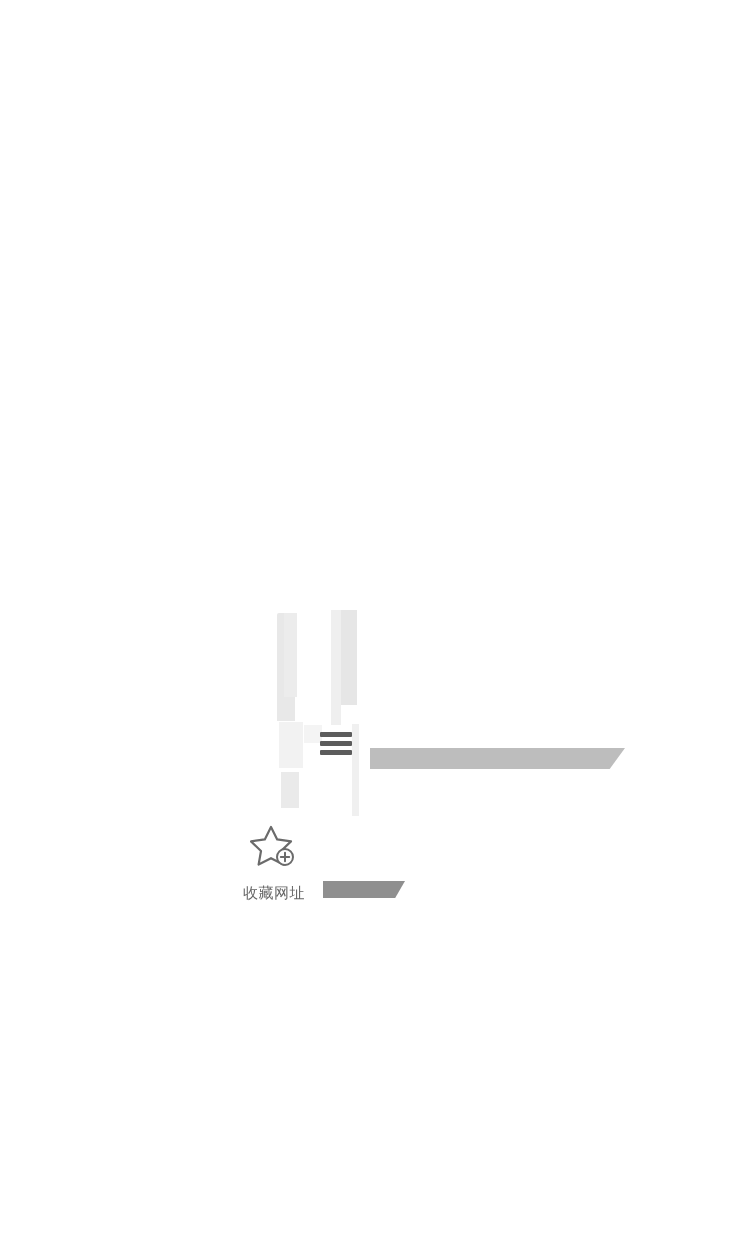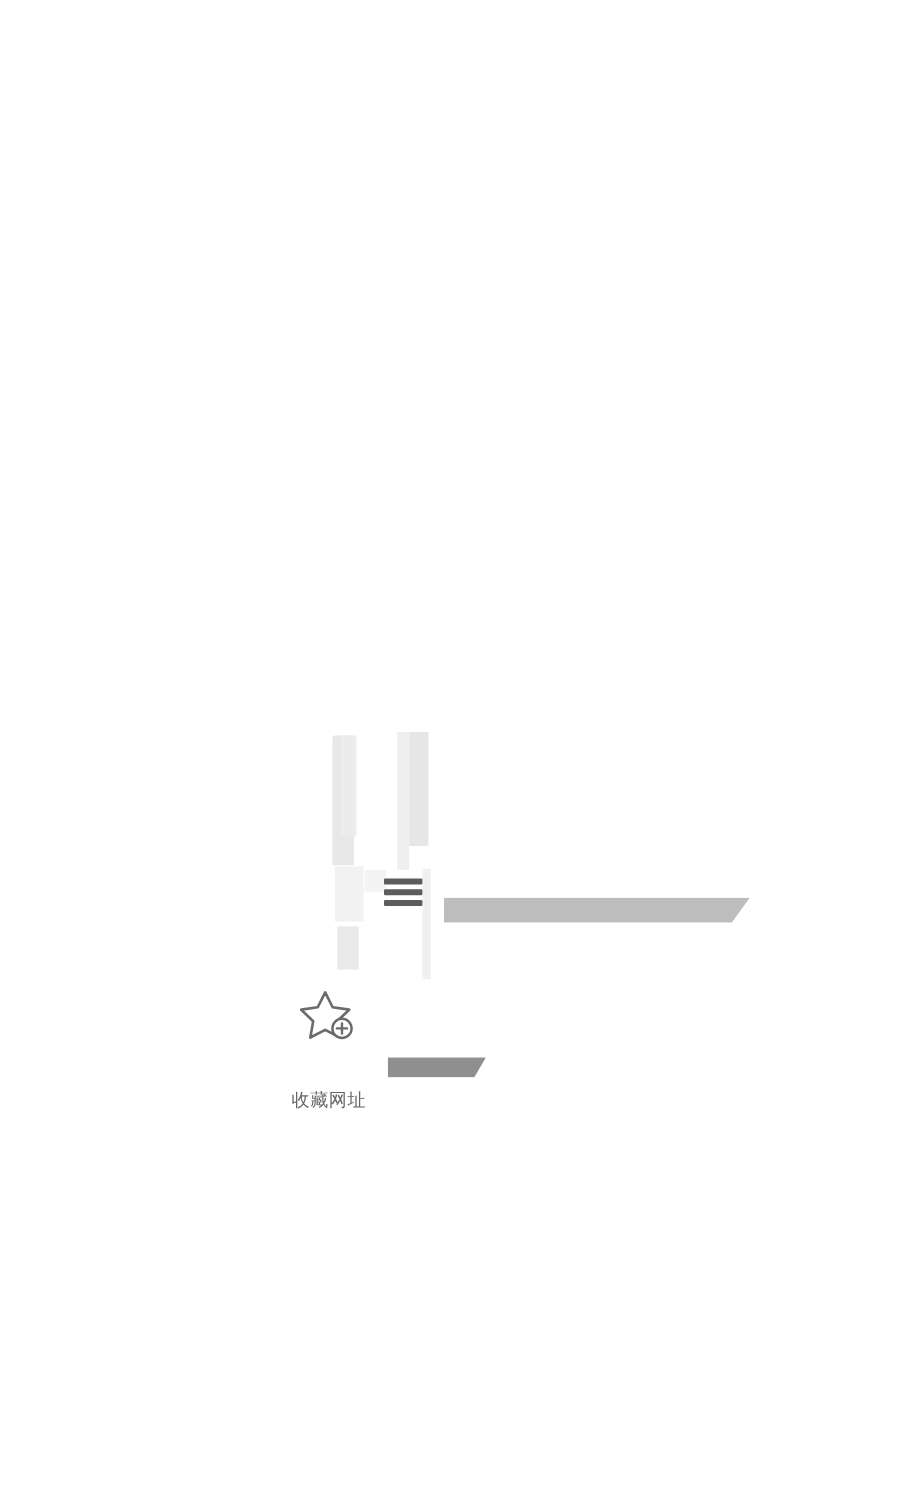--- a/index.html
+++ b/index.html
@@ -74,21 +74,21 @@
     top: 824px;
     width: 48px;
     height: 46px;
   }
   .star-wrap svg { display: block; }
 
   
   .bookmark-label {
     position: absolute;
     left: 238px;
-    top: 906px;
+    top: 882px;
     width: 72px;
     text-align: center;
     font-size: 15px;
     line-height: 22px;
     color: #666666;
     letter-spacing: 0.5px;
     white-space: nowrap;
     font-family: "DejaVu Sans", "Liberation Sans", sans-serif;
   }
 

